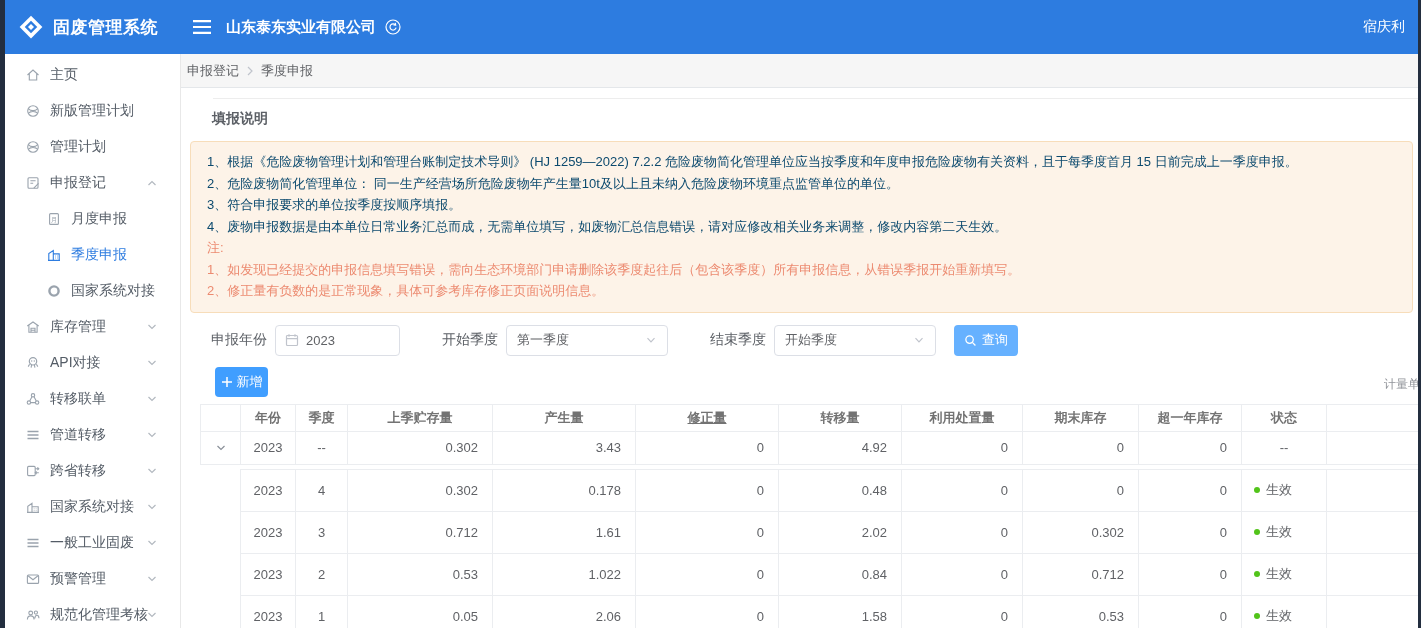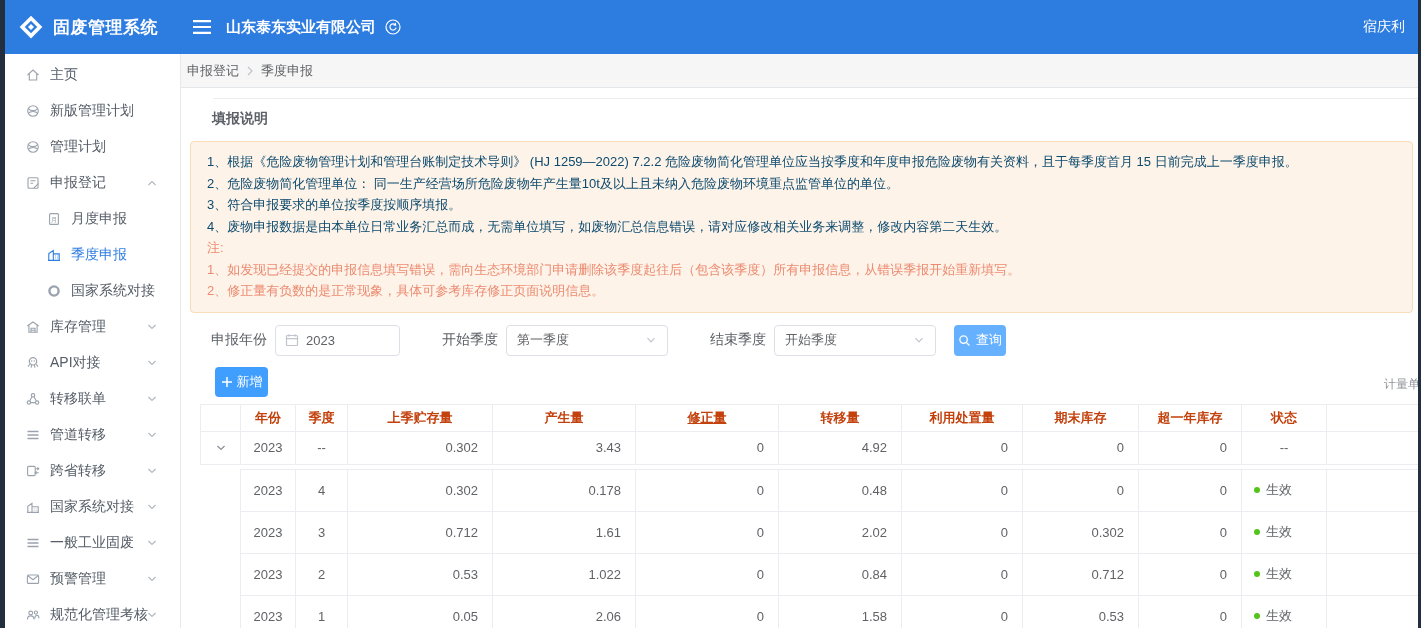--- a/index.html
+++ b/index.html
@@ -52,36 +52,36 @@
 
   
   .filter-row { display:flex; align-items:center; margin-top:12px; padding-left:30px; font-size:14px; color:#5c6066; }
   .f-label { margin-right:8px; white-space:nowrap; }
   .year-input { width:125px; height:31px; border:1px solid #dcdfe6; border-radius:4px; background:#fff;
     display:flex; align-items:center; padding-left:9px; gap:7px; margin-right:42px; font-size:13px; color:#606266; cursor:text; }
   .cal { display:flex; color:#c0c4cc; }
   .select { width:162px; height:31px; border:1px solid #dcdfe6; border-radius:4px; background:#fff;
     display:flex; align-items:center; padding:0 10px; margin-right:42px; font-size:13px; color:#606266; cursor:pointer; }
   .select .sel-chev { margin-left:auto; display:flex; color:#c0c4cc; }
-  .search-btn { margin-left:-24px; width:52px; height:31px; background:#66b1ff; border:none; border-radius:4px;
+  .search-btn { margin-left:-24px; width:64px; height:31px; background:#66b1ff; border:none; border-radius:4px;
     color:#fff; font-size:13px; display:flex; align-items:center; justify-content:center; gap:5px; cursor:pointer; }
 
   
   .toolbar { margin:11px 0 0 34px; }
   .add-btn { width:53px; height:30px; background:#409eff; border:none; border-radius:4px; color:#fff;
     font-size:13px; display:flex; align-items:center; justify-content:center; gap:4px; cursor:pointer; }
   .unit-note { position:absolute; left:1203px; top:278px; font-size:12px; color:#909399; white-space:nowrap; }
 
   
   .table-wrap { margin:7px 0 0 19px; width:1246px; border-top:1px solid #ebedf0; border-left:1px solid #ebedf0; }
   .t-row { display:flex; background:#fff; border-bottom:1px solid #ebedf0; }
   .t-cell { border-right:1px solid #ebedf0; display:flex; align-items:center; font-size:13px;
     color:#606266; white-space:nowrap; overflow:hidden; }
   .t-head { height:27px; }
-  .t-head .t-cell { font-weight:700; color:#c2410c; }
+  .t-head .t-cell { font-weight:700; color:#737373; }
   .t-sum { height:33px; }
   .a-c { justify-content:center; }
   .a-r { justify-content:flex-end; padding-right:14px; }
   .a-s { padding-left:12px; }
   .expand-ic { display:flex; color:#8a9099; cursor:pointer; }
   .sub-table { margin:4px 0 0 59px; width:1206px; border-top:1px solid #ebedf0; border-left:1px solid #ebedf0; }
   .sub-table .t-row { height:42px; }
   .dot { width:6px; height:6px; border-radius:50%; background:#52c41a; margin-right:6px; flex:0 0 6px; }
 </style>
 </head>

